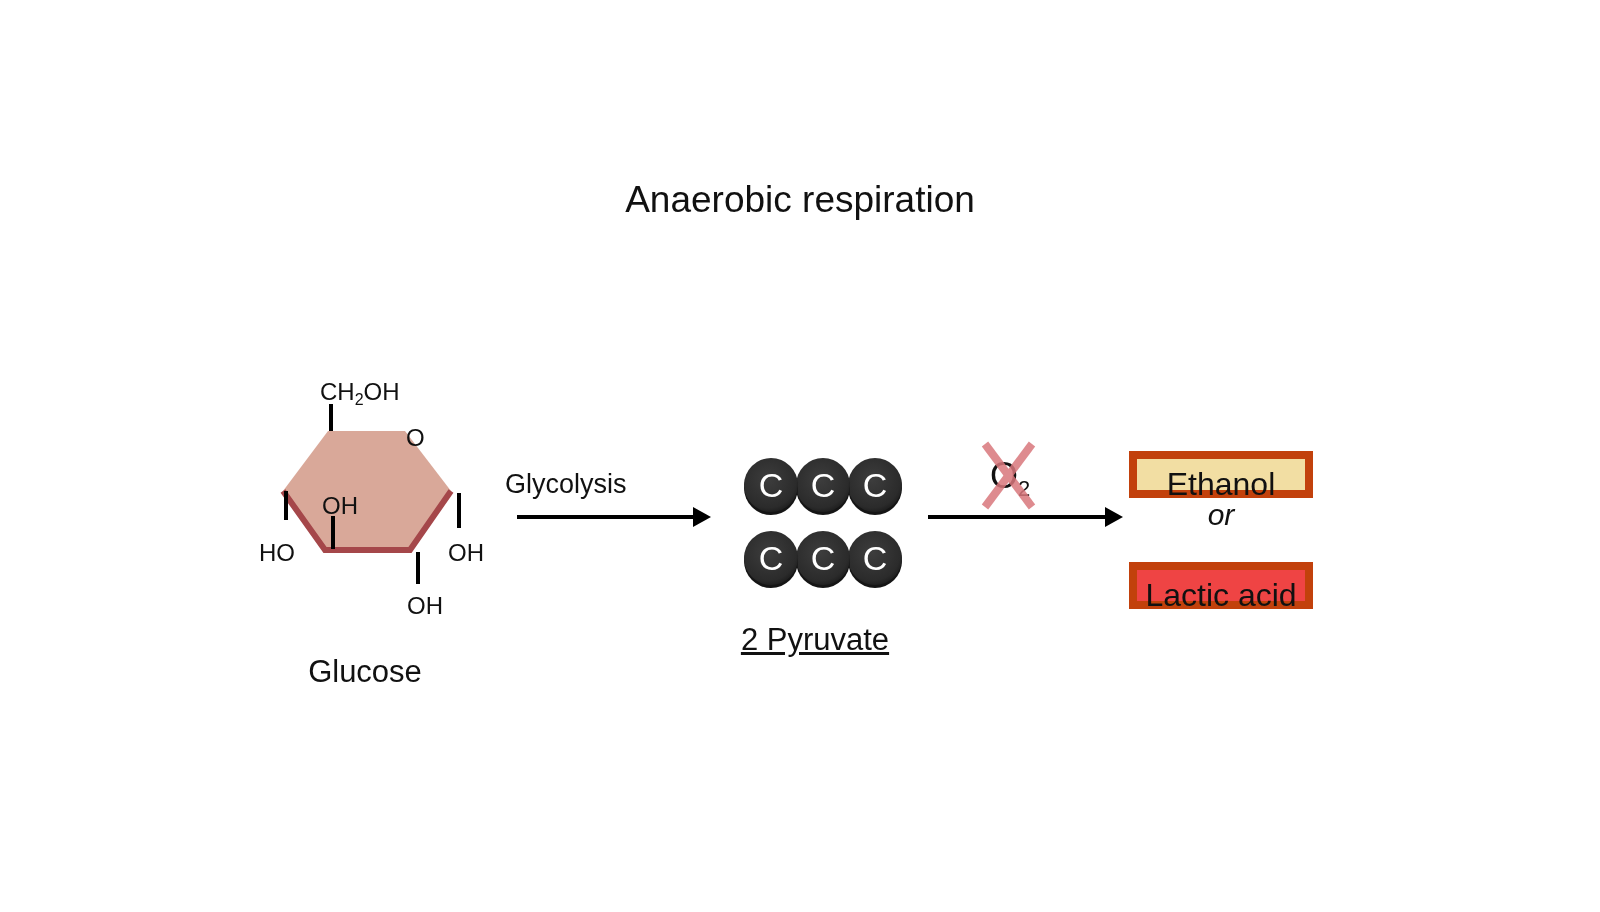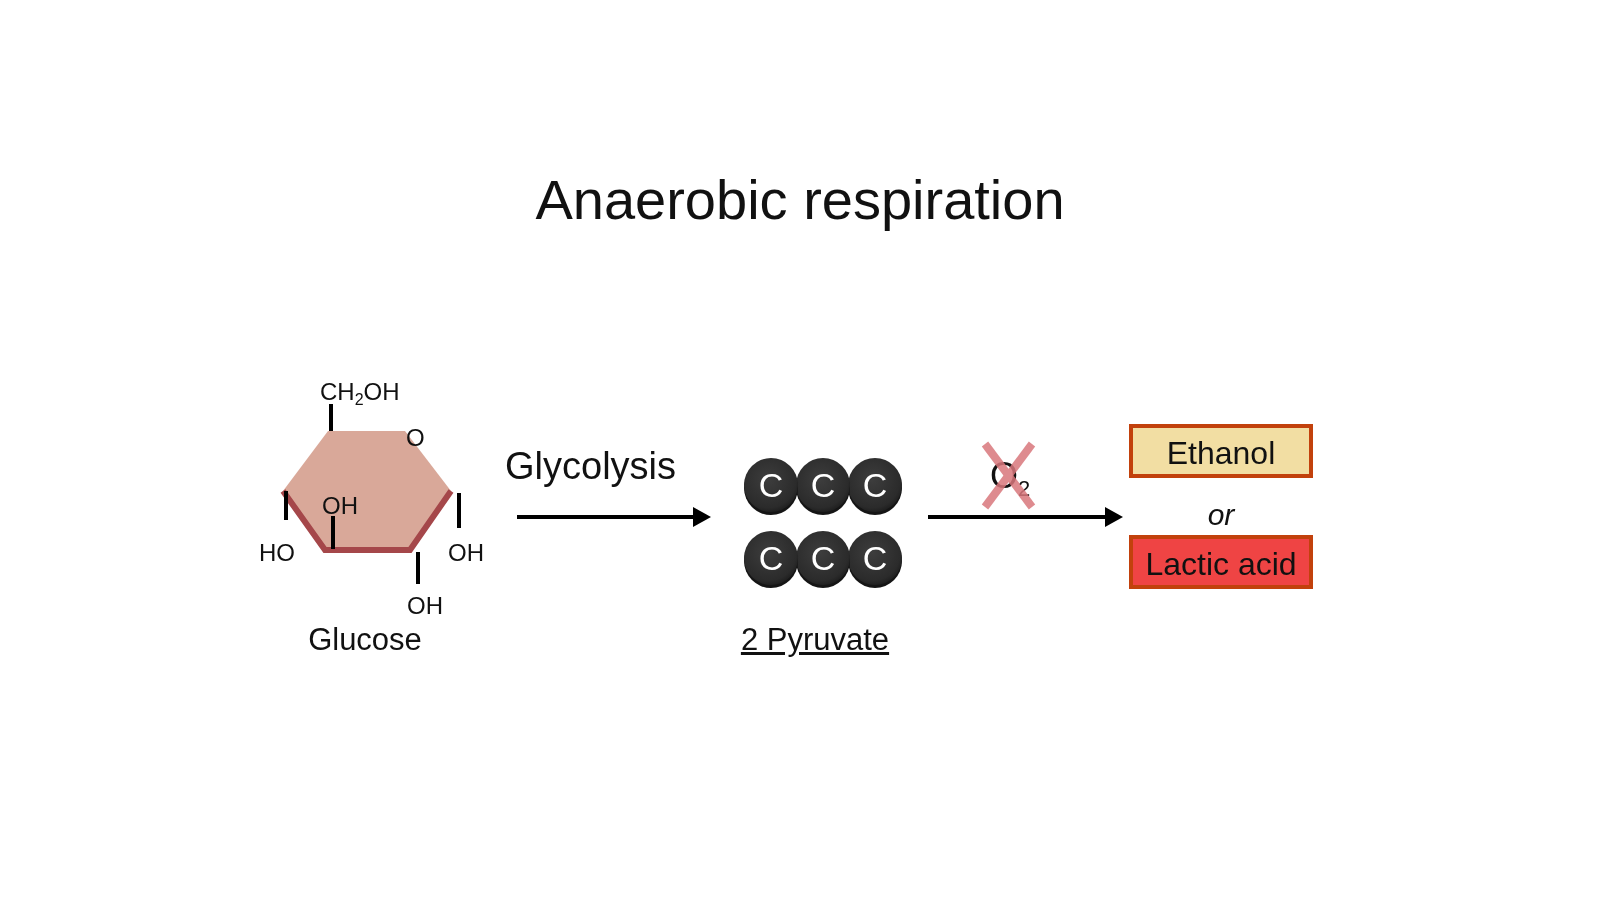--- a/index.html
+++ b/index.html
@@ -1,29 +1,29 @@
 <!DOCTYPE html>
 <html><head>
   <meta charset="utf-8">
   <style>
     html, body { margin: 0; padding: 0; background: #ffffff; }
     body { width: 1600px; height: 912px; position: relative; overflow: hidden;
            font-family: "Liberation Sans", sans-serif; color: #111; }
     .abs { position: absolute; }
     #title { left: 0; width: 1600px; top: 168px; text-align: center;
-             font-size: 56px; line-height: 64px; color: #111; }
+             font-size: 37px; line-height: 64px; color: #111; }
     #diagram { position: absolute; left: 0; top: 0; width: 1600px; height: 912px; }
     .lbl { font-family: "Liberation Sans", sans-serif; }
     .caption { font-size: 31px; text-align: center; line-height: 36px; }
-    #glucose-caption { left: 265px; width: 200px; top: 622px; }
+    #glucose-caption { left: 265px; width: 200px; top: 654px; }
     #pyruvate-caption { left: 700px; width: 230px; top: 622px; text-decoration: underline; }
-    #glycolysis-label { left: 505px; top: 446px; font-size: 38px; line-height: 40px; }
-    .product-box { position: absolute; left: 1129px; width: 184px; height: 54px;
-                   border: 4px solid #c2410c; box-sizing: border-box;
-                   text-align: center; font-size: 32px; line-height: 50px; color: #111; }
+    #glycolysis-label { left: 505px; top: 464px; font-size: 27px; line-height: 40px; }
+    .product-box { position: absolute; left: 1129px; width: 184px; height: 47px;
+                   border: 8px solid #c2410c; box-sizing: border-box;
+                   text-align: center; font-size: 32px; line-height: 50px; color: #111; margin-top: 27px; }
     #box-ethanol { top: 424px; background: #f2dea3; }
     #box-lactic { top: 535px; background: #ef4444; }
     #or-label { left: 1129px; width: 184px; top: 497px; text-align: center;
                 font-size: 30px; line-height: 36px; font-style: italic; }
   </style>
 </head>
 <body>
 
 <div id="title" class="abs">Anaerobic respiration</div>
 

